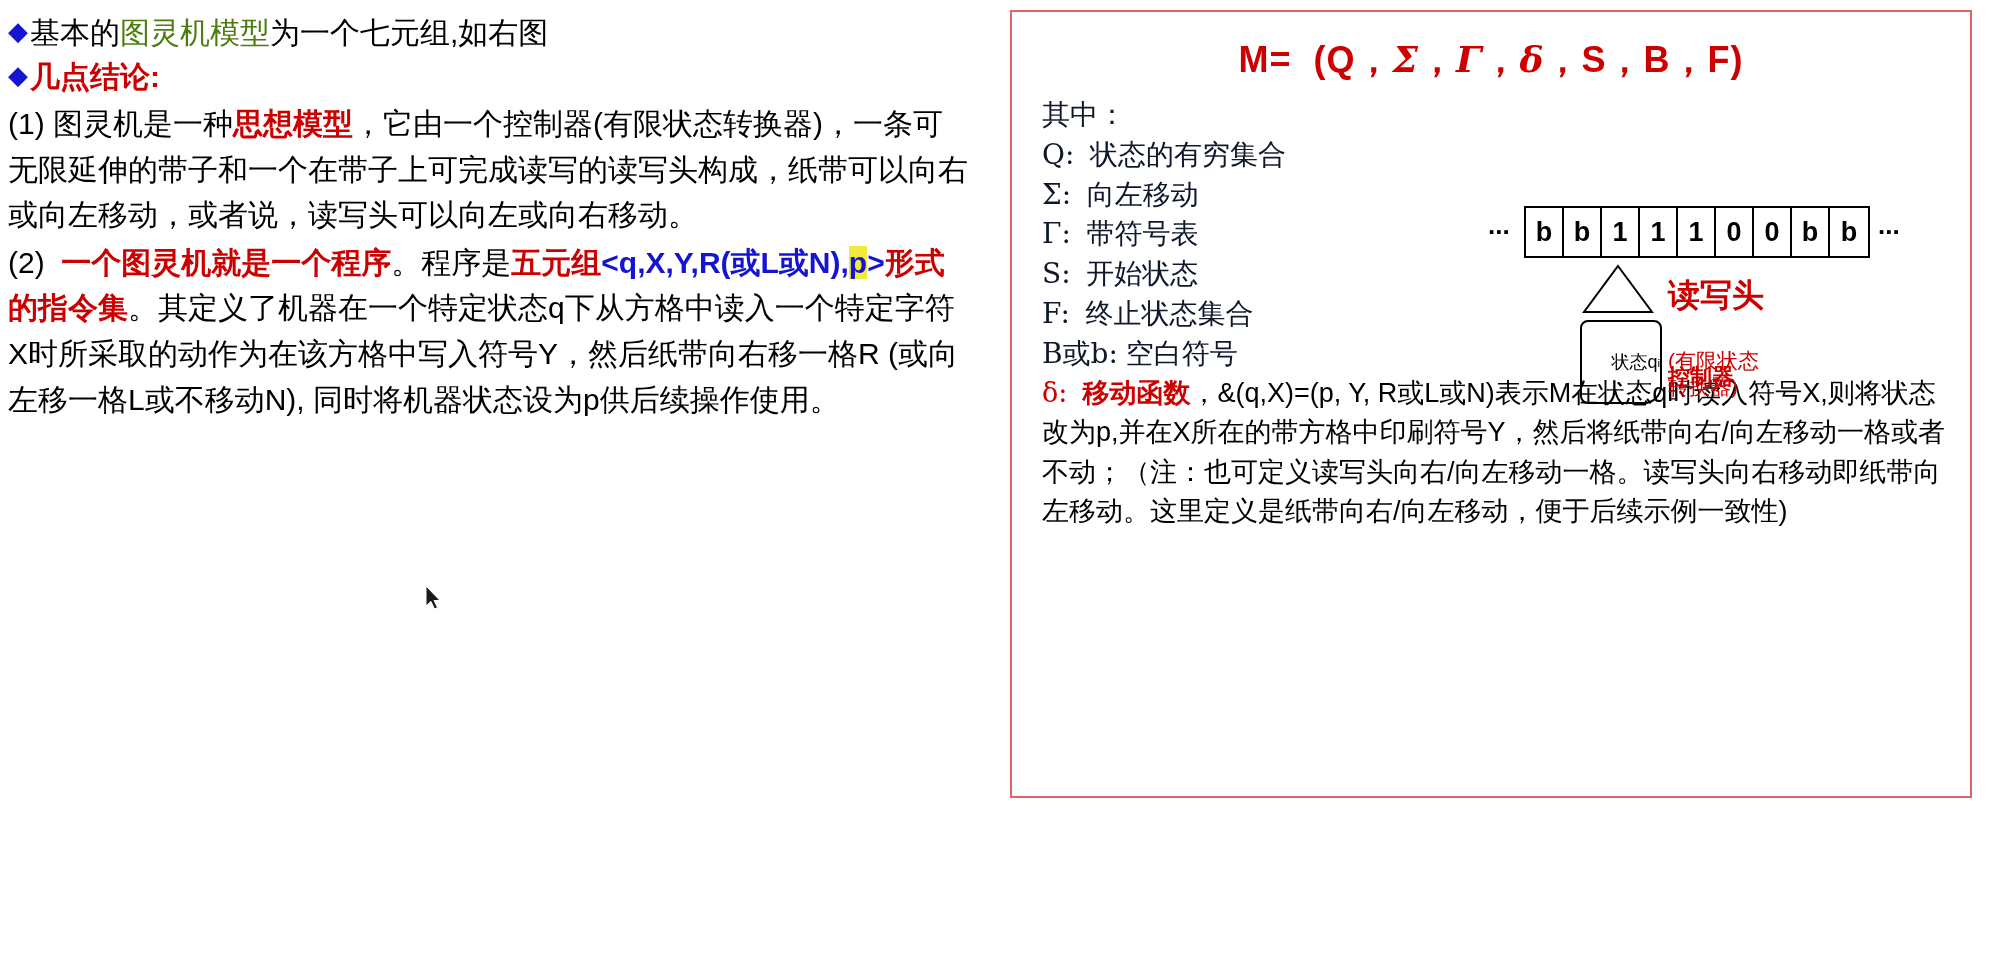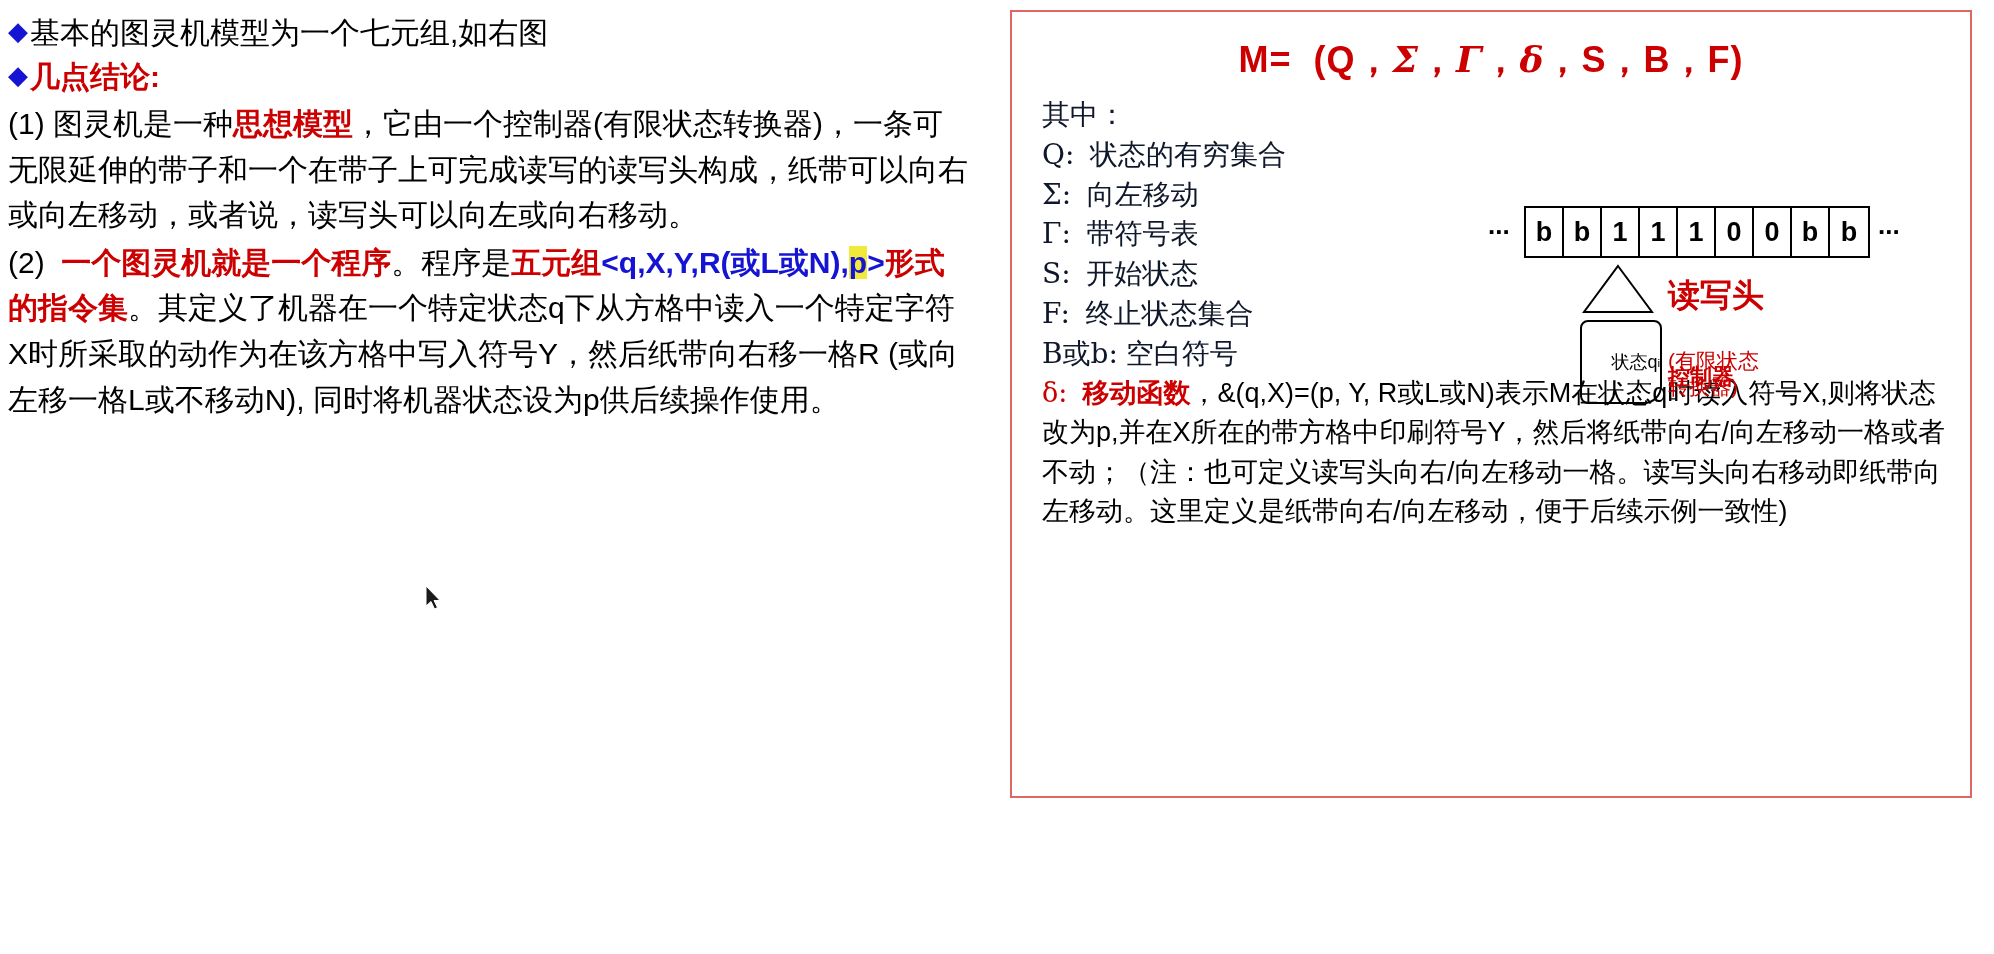--- a/index.html
+++ b/index.html
@@ -36,21 +36,21 @@
     line-height: 1.25;
     margin-bottom: 6px;
   }
   .diamond {
     color: #1414d2;
     font-size: 26px;
     margin-right: 2px;
     line-height: 1.35;
   }
   .b-black { color: #000000; }
-  .b-blue  { color: #000000; font-family: Liberation Serif, serif; }
+  .b-blue  { color: #4d7c0f; font-family: Liberation Serif, serif; }
   .b-red-bold { color: #cc0000; font-weight: bold; }
 
   .para {
     font-size: 30px;
     line-height: 1.52;
     color: #000000;
     margin: 0 0 2px 0;
     letter-spacing: 0px;
   }
   .para.p1 { margin-top: 4px; }

